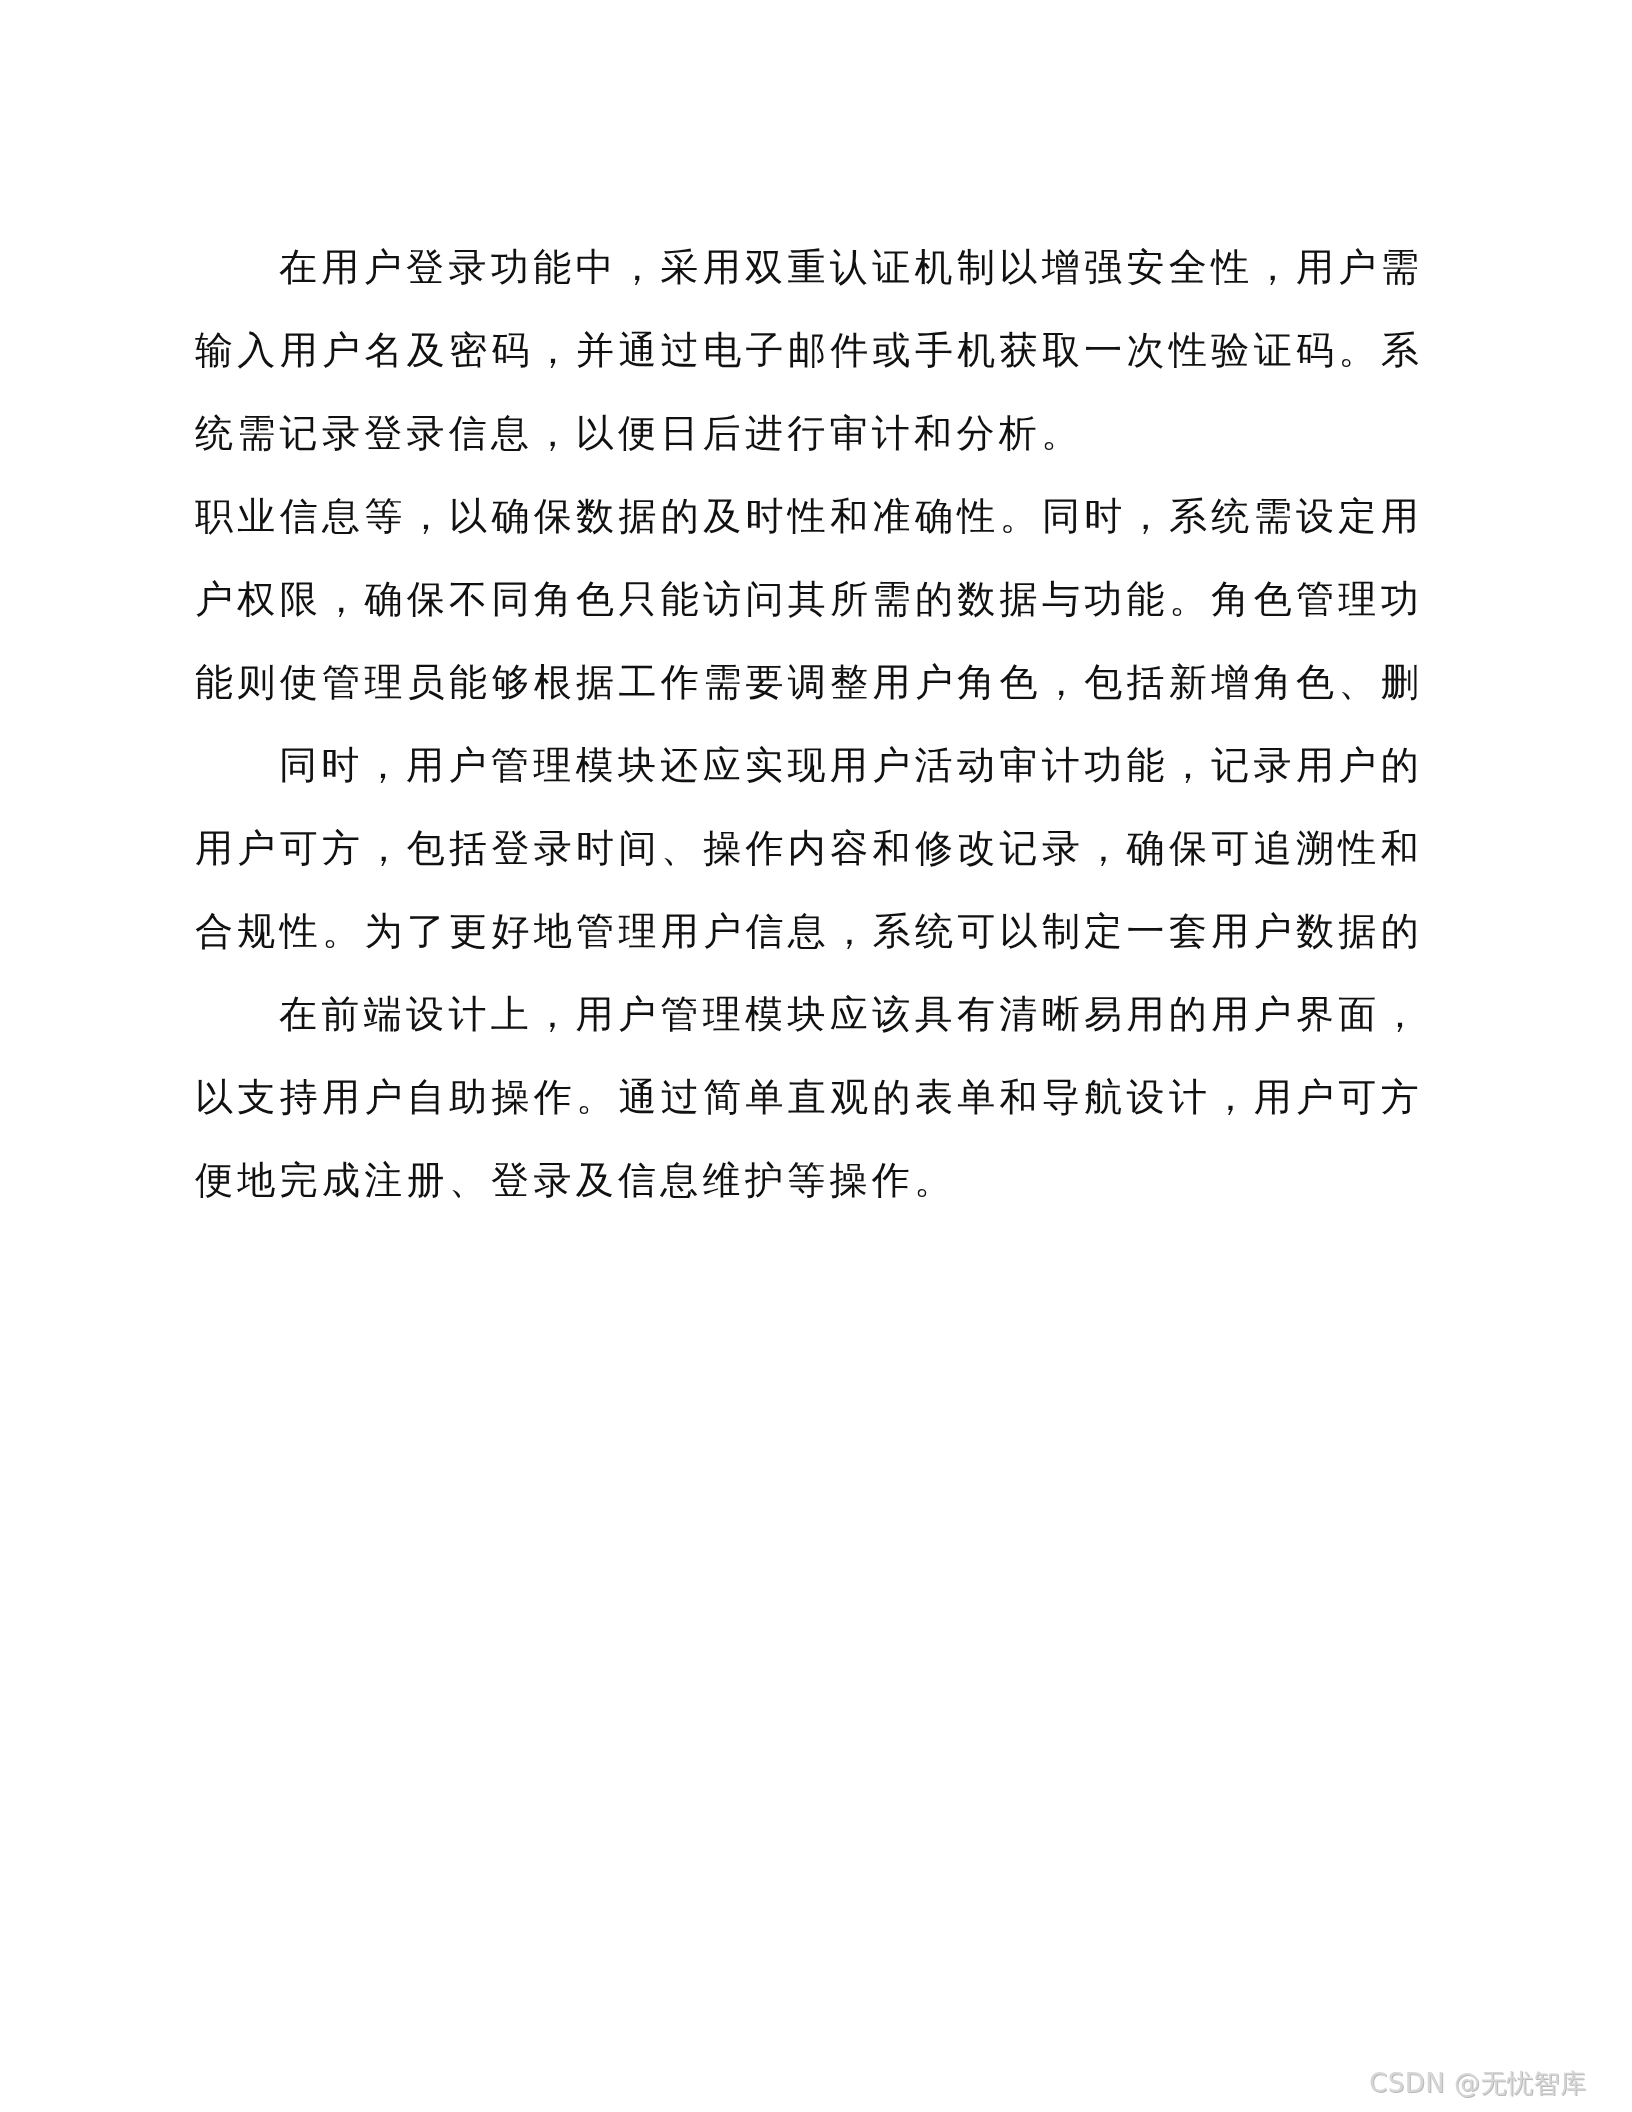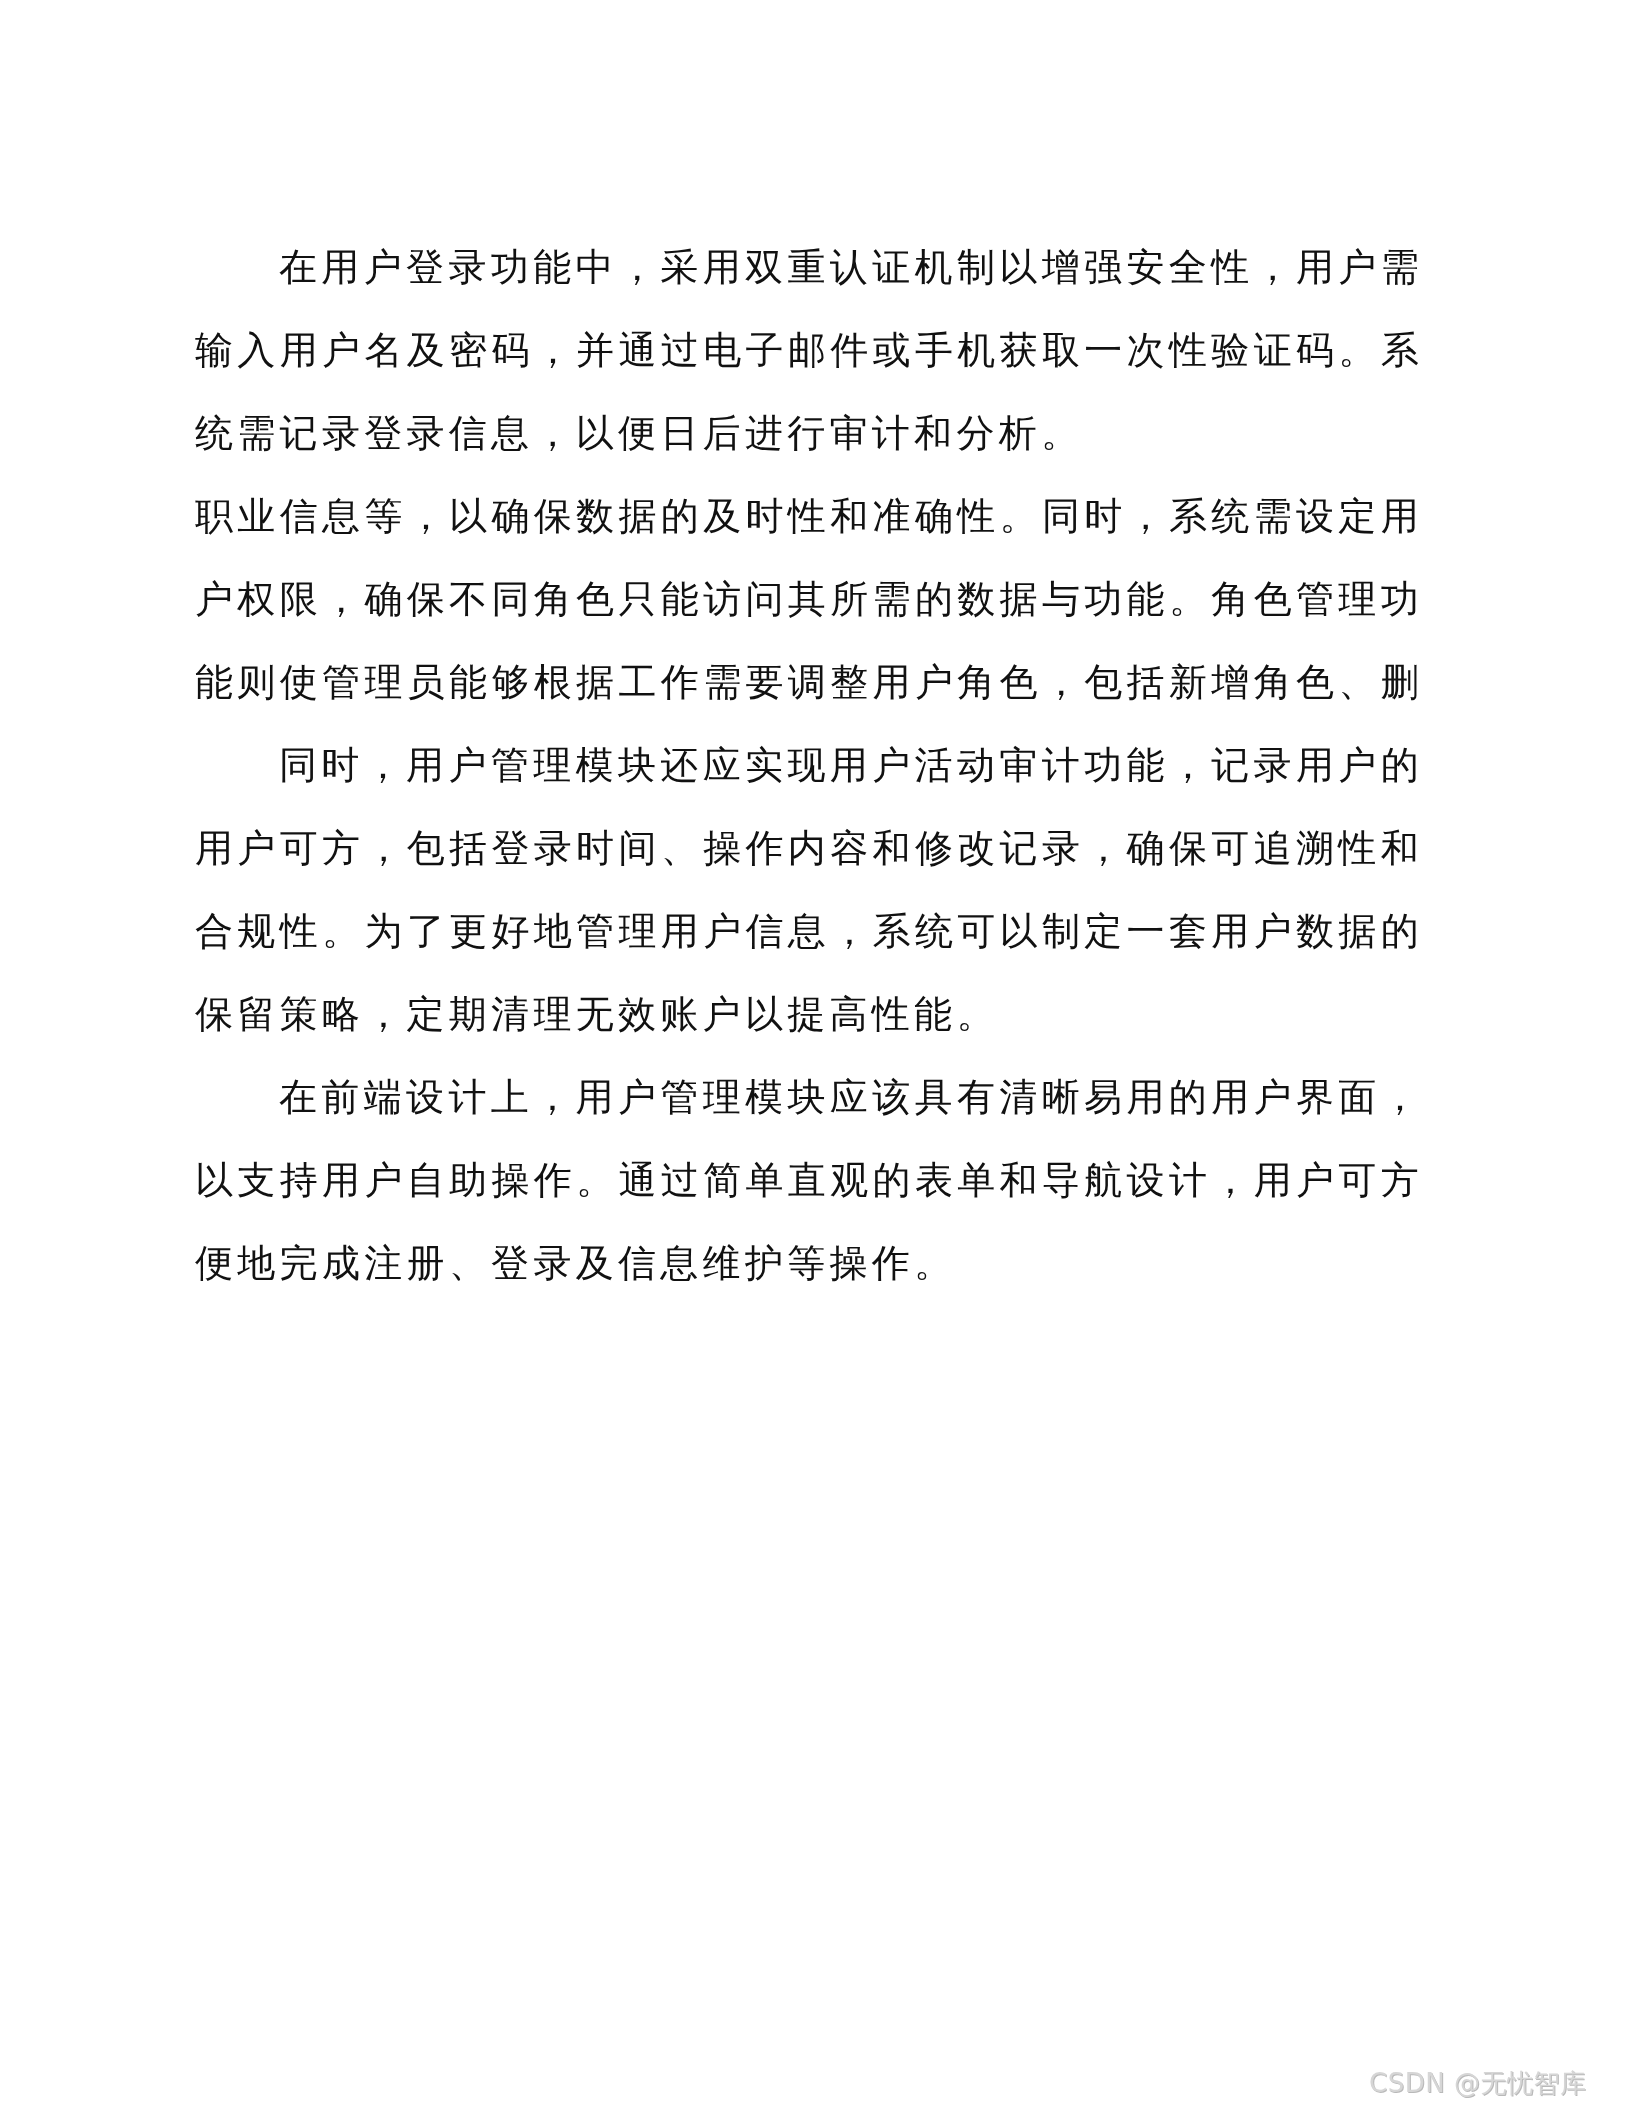--- a/index.html
+++ b/index.html
@@ -73,21 +73,20 @@
     <div class="paragraph">
       <div class="line">职业信息等，以确保数据的及时性和准确性。同时，系统需设定用</div>
       <div class="line">户权限，确保不同角色只能访问其所需的数据与功能。角色管理功</div>
       <div class="line">能则使管理员能够根据工作需要调整用户角色，包括新增角色、删</div>
     </div>
 
     <div class="paragraph">
       <div class="line indent">同时，用户管理模块还应实现用户活动审计功能，记录用户的</div>
       <div class="line">用户可方，包括登录时间、操作内容和修改记录，确保可追溯性和</div>
       <div class="line">合规性。为了更好地管理用户信息，系统可以制定一套用户数据的</div>
-      <div class="line last">保留策略，定期清理无效账户以提高性能。</div>
     </div>
 
     <div class="paragraph">
       <div class="line indent">在前端设计上，用户管理模块应该具有清晰易用的用户界面，</div>
       <div class="line">以支持用户自助操作。通过简单直观的表单和导航设计，用户可方</div>
       <div class="line last">便地完成注册、登录及信息维护等操作。</div>
     </div>
 
 
   </div>

